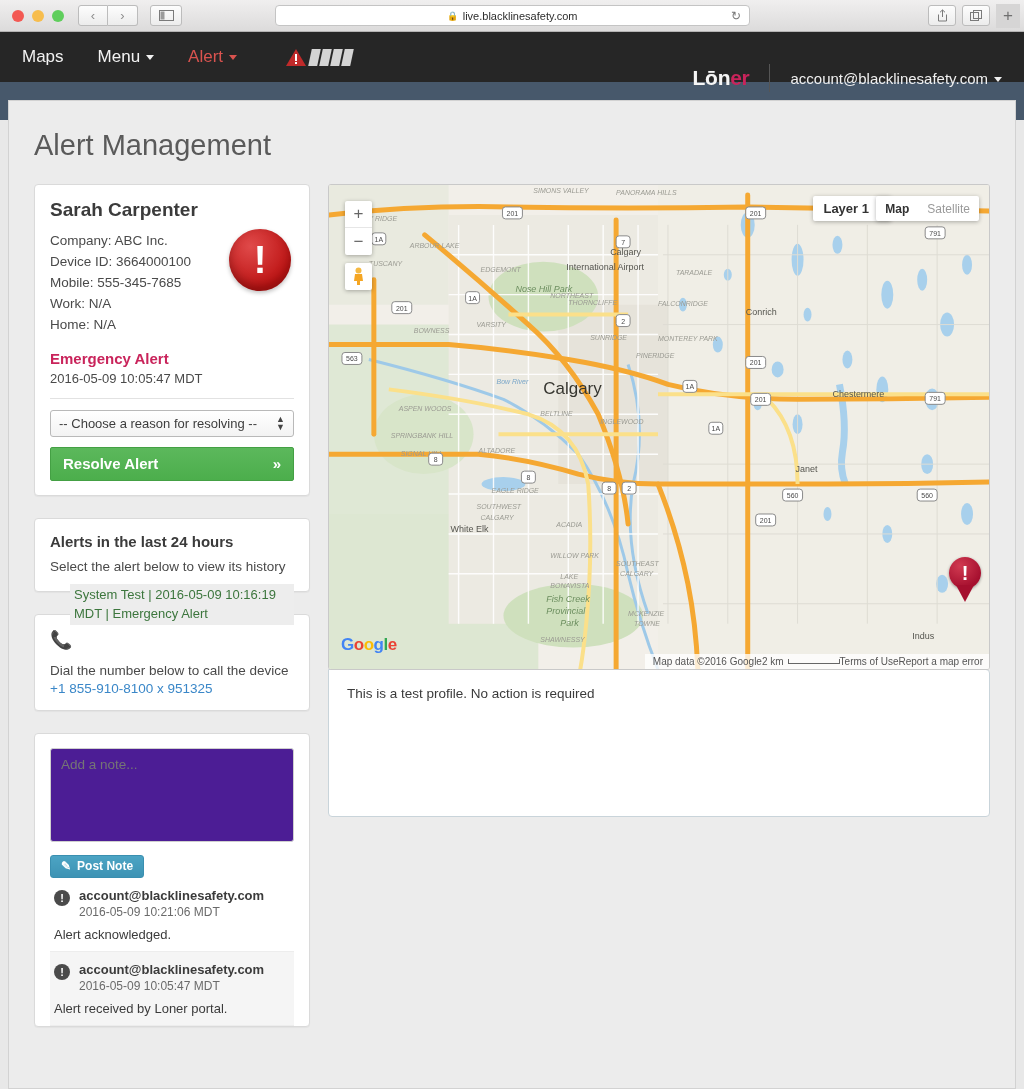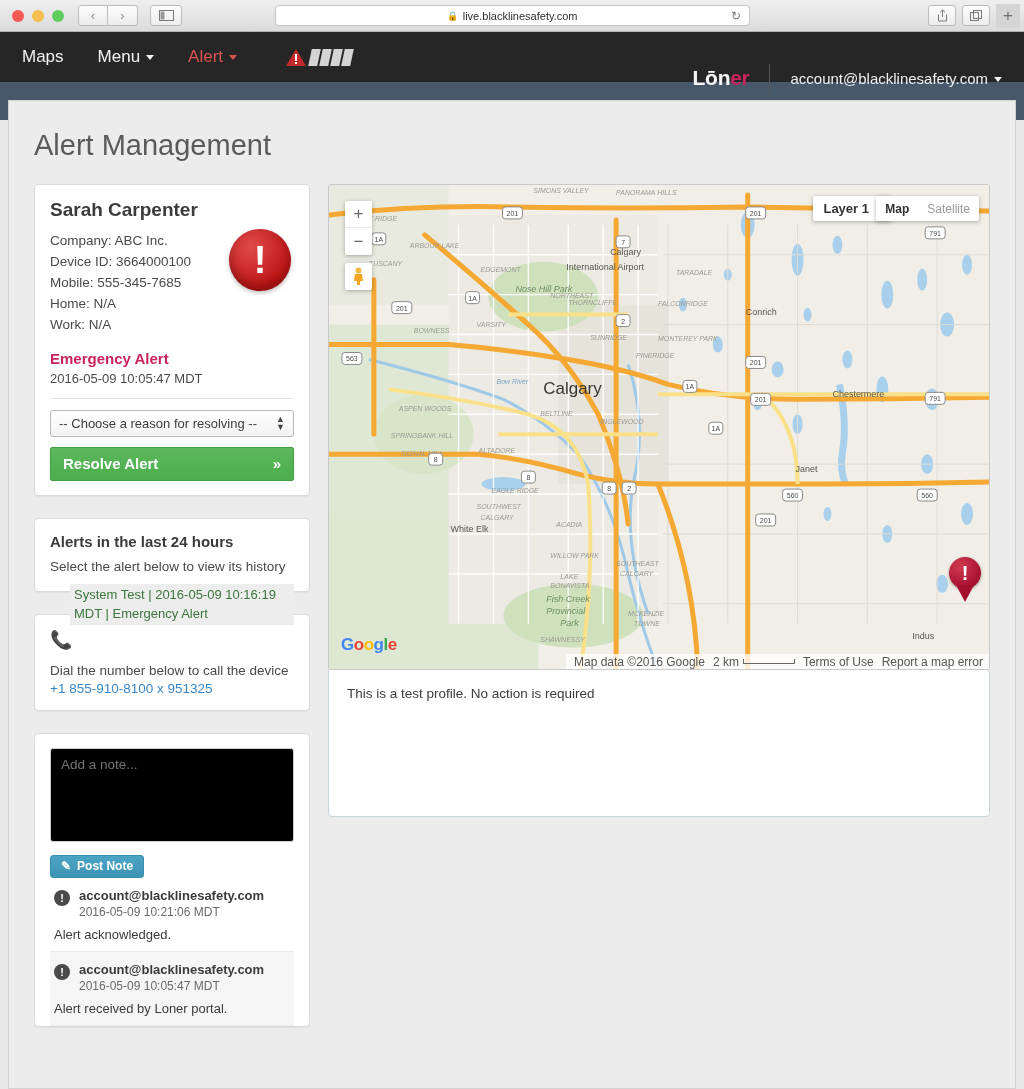--- a/index.html
+++ b/index.html
@@ -132,21 +132,21 @@
   
   .voice-h{ display:flex; align-items:center; gap:10px; font-size:14.5px; font-weight:bold; color:#3b3b3b;}
   .phone-ic{ font-size:18px; color:#333; }
   .voice-sub{ font-size:13.5px; color:#4a4a4a; margin-top:12px; }
   .voice-num{ font-size:13.5px; color:#3a87c8; margin-top:3px; cursor:pointer; }
 
   
   .note-area{
     width:100%; height:94px; border:1px solid #cfcfcf; border-radius:3px;
     padding:8px 10px; font-size:13.5px; color:#9a9a9a;
-    font-family:"Liberation Sans",sans-serif; resize:none; background:#000000;
+    font-family:"Liberation Sans",sans-serif; resize:none; background:#4c1d95;
   }
   .btn-post{
     margin-top:9px; height:23px; padding:0 10px; border-radius:3px; border:1px solid #3a8fb0;
     background:linear-gradient(#4ca4c4,#3d93b4); color:#fff; font-size:12px; font-weight:bold;
     display:inline-flex; align-items:center; gap:6px; cursor:pointer;
   }
   .note-entry{ padding:10px 0 9px 0; border-bottom:1px solid #ededed; }
   .note-entry.alt{ background:#f5f5f5; }
   .note-head{ display:flex; gap:9px; align-items:flex-start; padding-left:4px; }
   .note-ic{
@@ -188,21 +188,21 @@
     right:10px; top:11px; height:25px; background:#fff; border-radius:2px;
     box-shadow:0 1px 4px rgba(0,0,0,0.3); display:flex; position:absolute;
   }
   .maptype span{ display:flex;align-items:center; padding:0 9px; font-size:12px; cursor:pointer;}
   .maptype .on{ color:#333; font-weight:bold; }
   .maptype .off{ color:#9a9a9a; }
   .gcredit{ position:absolute; left:12px; bottom:14px; font-size:17px; font-weight:bold;
     letter-spacing:-0.5px; }
   .map-foot{
     position:absolute; right:0; bottom:0; height:15px; background:rgba(255,255,255,0.78);
-    display:flex; align-items:center; gap:8px; padding:0 6px 0 8px; font-size:12px; color:#555;
+    display:flex; align-items:center; gap:0; padding:0 6px 0 8px; font-size:10px; color:#555;
   }
   .scalebar{ display:flex; align-items:center; gap:4px; }
   .scaleline{ width:52px; height:5px; border:1px solid #666; border-top:none; }
   .pin{
     position:absolute; left:620px; top:372px; width:32px;height:44px;
   }
   .pin-head{
     width:32px;height:32px;border-radius:50%;
     background: radial-gradient(circle at 35% 28%, #d13a51, #a50f2e 72%);
     display:flex;align-items:center;justify-content:center;color:#fff;
@@ -304,22 +304,22 @@
 
     <div class="col-left">
 
       <div class="card card-rel">
         <div class="card-pad">
           <div class="profile-name">Sarah Carpenter</div>
           <div class="profile-rows">
             <div>Company: ABC Inc.</div>
             <div>Device ID: 3664000100</div>
             <div>Mobile: 555-345-7685</div>
+            <div>Work: N/A</div>
             <div>Home: N/A</div>
-            <div>Work: N/A</div>
           </div>
           <div class="alert-badge">!</div>
           <div class="alert-kind">Emergency Alert</div>
           <div class="alert-time">2016-05-09 10:05:47 MDT</div>
           <div class="hr"></div>
           <div class="select-box">
             <span>-- Choose a reason for resolving --</span>
             <span class="select-arrows">▲<br>▼</span>
           </div>
           <div class="btn-resolve">

